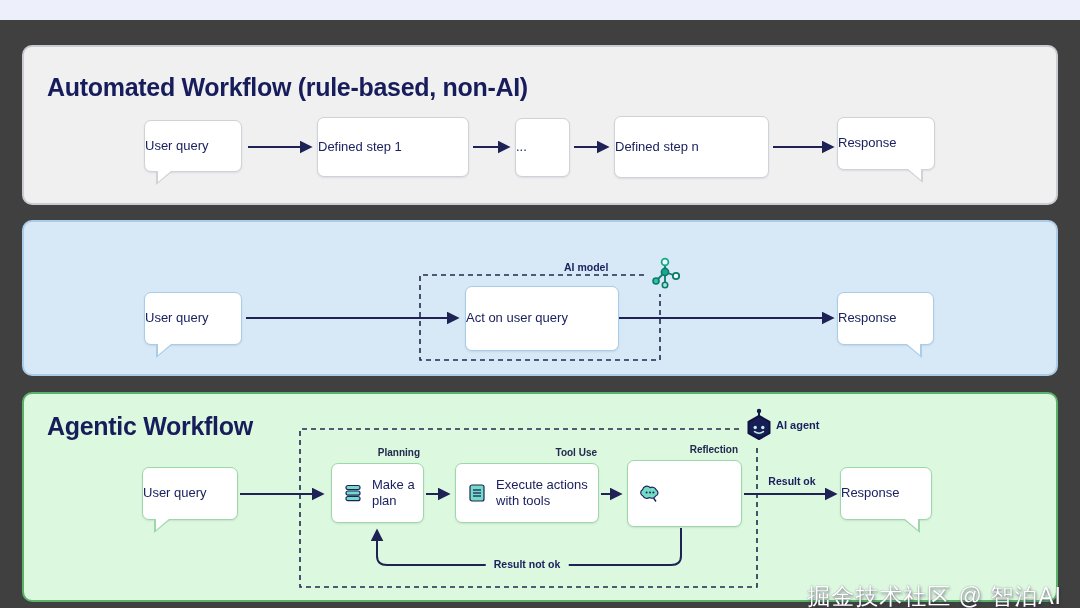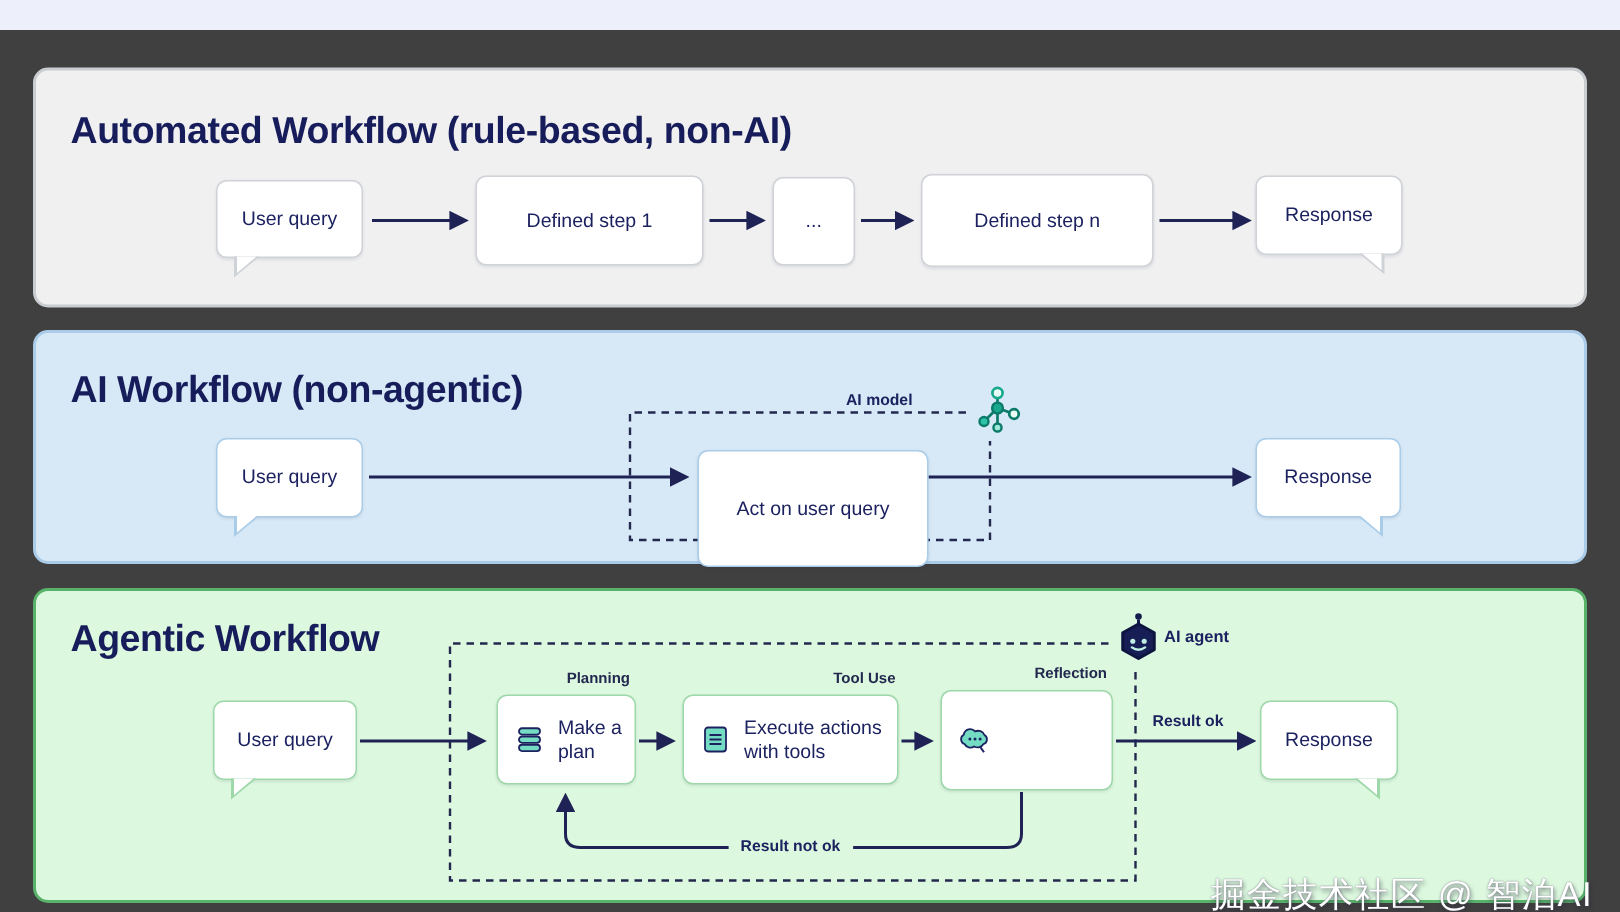--- a/index.html
+++ b/index.html
@@ -5,21 +5,21 @@
   html,body{margin:0;padding:0;background:#edeffa;}
   .stage{position:relative;width:1080px;height:608px;background:#404040;overflow:hidden;
          font-family:"Liberation Sans",sans-serif;color:#1c2260;margin-top:20px;}
   .panel{position:absolute;left:22px;width:1036px;border-radius:10px;box-sizing:border-box;}
   .panel-automated{top:25px;height:160px;background:#f0f0f1;border:2px solid #c9ccd0;}
   .panel-ai{top:200px;height:156px;background:#d7e9f6;border:2px solid #abcce9;}
   .panel-agentic{top:372px;height:210px;background:#dcf8de;border:2px solid #58b26a;}
   .ptitle{position:absolute;left:23px;font-size:25px;font-weight:700;color:#171c5a;letter-spacing:-0.3px;}
   .connectors{position:absolute;left:0;top:0;pointer-events:none;}
   .node,.bubble{position:absolute;background:#fff;border:1.5px solid var(--bc);border-radius:7px;
-        display:flex;align-items:center;justify-content:center;font-size:13px;font-weight:500;
+        display:flex;align-items:center;font-size:13px;font-weight:500;
         color:#1c2260;box-sizing:border-box;box-shadow:0 1px 2px rgba(30,40,80,.10);line-height:1.25;}
   .bubble.left-tail::before{content:"";position:absolute;bottom:-14px;left:11px;width:0;height:0;
         border-top:14px solid var(--bc);border-right:17px solid transparent;}
   .bubble.left-tail::after{content:"";position:absolute;bottom:-10.5px;left:13px;width:0;height:0;
         border-top:11px solid #fff;border-right:13px solid transparent;}
   .bubble.right-tail::before{content:"";position:absolute;bottom:-14px;right:11px;width:0;height:0;
         border-top:14px solid var(--bc);border-left:17px solid transparent;}
   .bubble.right-tail::after{content:"";position:absolute;bottom:-10.5px;right:13px;width:0;height:0;
         border-top:11px solid #fff;border-left:13px solid transparent;}
   .panel-automated .node,.panel-automated .bubble{--bc:#cfd2d6;}
@@ -78,25 +78,24 @@
         <marker id="ah2" viewBox="0 0 10 10" refX="8" refY="5" markerWidth="6.5" markerHeight="6.5" orient="auto">
           <path d="M0,0 L10,5 L0,10 z" fill="#1e2255"></path>
         </marker>
       </defs>
       <path d="M620,53 L396,53 L396,138 L636,138 L636,72" fill="none" stroke="#23284f" stroke-width="1.6" stroke-dasharray="5 4"></path>
       <g stroke="#1e2255" stroke-width="2" fill="none">
         <line x1="222" y1="96" x2="433" y2="96" marker-end="url(#ah2)"></line>
         <line x1="595" y1="96" x2="808" y2="96" marker-end="url(#ah2)"></line>
       </g>
     </svg>
-    <div class="ptitle" style="top:24px">AI Workflow (non-agentic)</div>
     <div class="bubble left-tail" style="left:120px;top:70px;width:98px;height:53px">
       <span>User query</span>
     </div>
-    <div class="node" style="left:441px;top:78px;width:154px;height:78px">
+    <div class="node" style="left:441px;top:64px;width:154px;height:65px">
       <span>Act on user query</span>
     </div>
     <div class="bubble right-tail" style="left:813px;top:70px;width:97px;height:53px">
       <span>Response</span>
     </div>
     <div class="edgelabel" style="left:540px;top:39px;width:84px;text-align:left">AI model</div>
     <span class="ic" style="position:absolute;left:623px;top:34px">
       <svg width="38" height="40" viewBox="0 0 38 40">
         <g stroke="#0c7a68" stroke-width="1.8" fill="none">
           <line x1="18" y1="16" x2="18" y2="6"></line>

